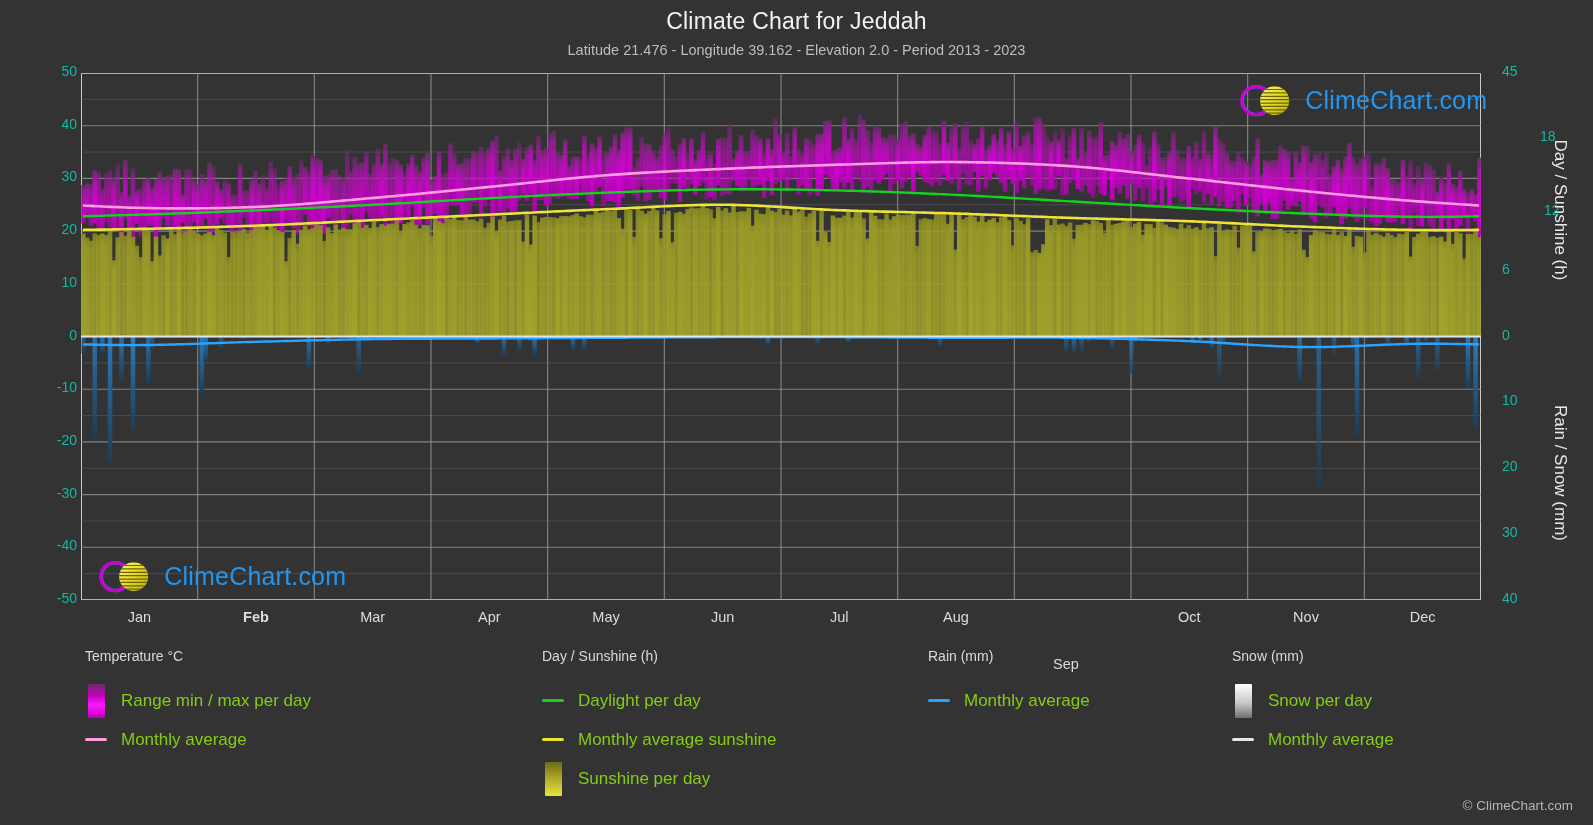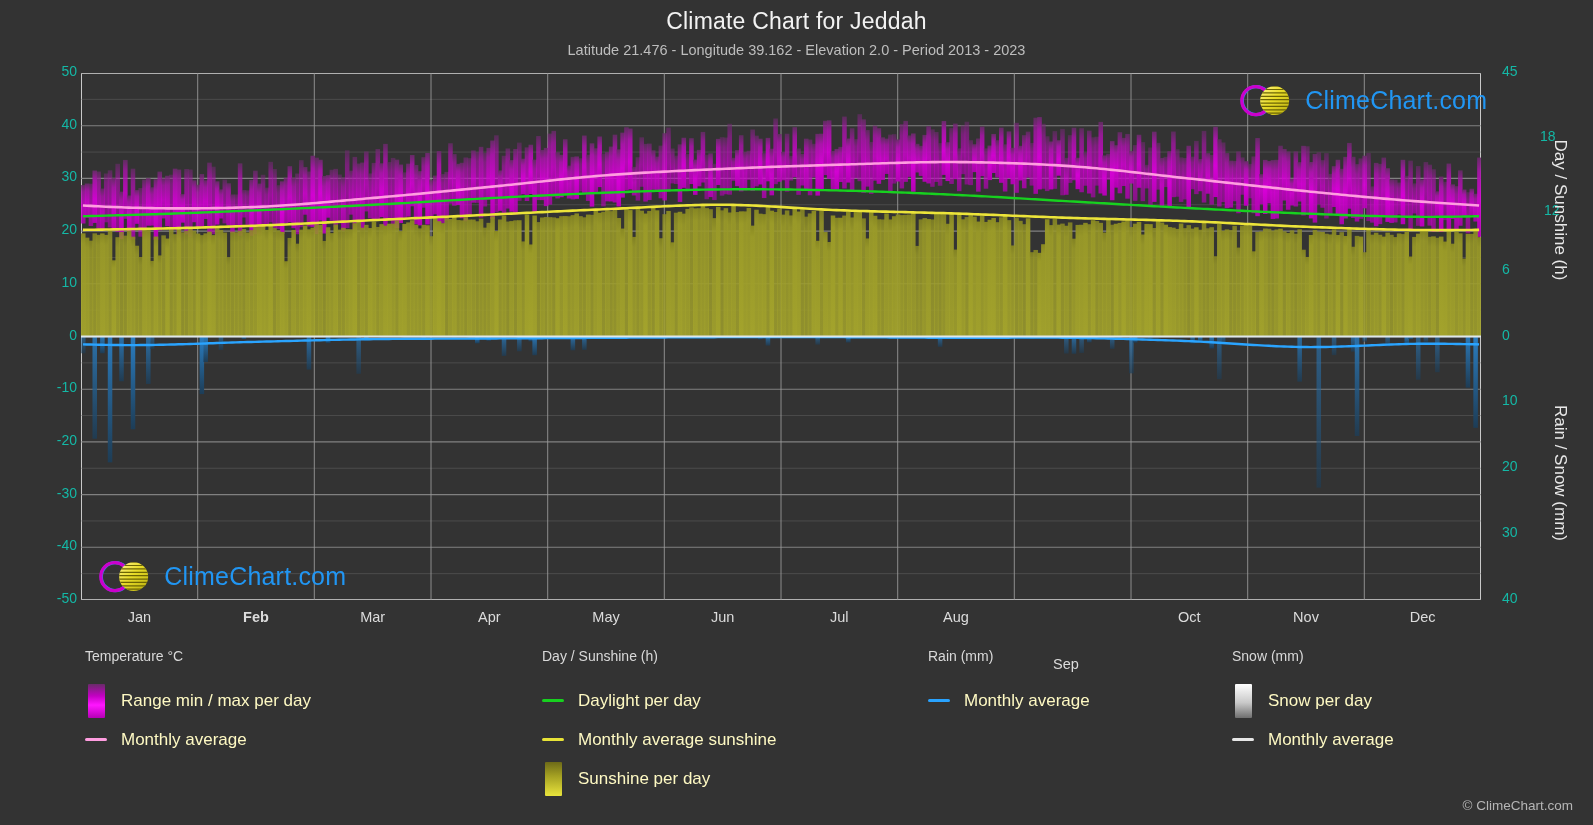--- a/index.html
+++ b/index.html
@@ -40,21 +40,21 @@
   .tick-l, .tick-r { position: absolute; font-size: 14px; color: #14b8a6; }
   .tick-l { right: 1516px; text-align: right; width: 60px; }
   .tick-r { left: 1502px; text-align: left; width: 60px; }
   .xtick { position: absolute; font-size: 14.5px; color: #dcdcdc; text-align: center; width: 90px; }
 
   
   .legend { position: absolute; left: 0; top: 648px; width: 1593px; height: 170px; }
   .lg-col { position: absolute; top: 0; }
   .lg-head { font-size: 14px; color: #d9d9d9; margin-bottom: 17px; }
   .lg-row { display: flex; align-items: center; height: 39px; }
-  .lg-row .lg-txt { font-size: 17px; color: #fef9c3; }
+  .lg-row .lg-txt { font-size: 17px; color: #84cc16; }
   .sw { width: 22px; margin-right: 14px; display:flex; align-items:center; justify-content:center; flex:0 0 22px; }
   .sw-box { width: 17px; height: 34px; border-radius: 1px; }
   .sw-line { width: 22px; height: 2.5px; border-radius: 2px; }
 
   .copyright { position: absolute; right: 20px; bottom: 12px; font-size: 13.5px; color: #b5b5b5; }
 
   
   .logo { position: absolute; display: flex; align-items: center; }
   .logo .glyph { position: relative; flex: 0 0 auto; }
   .logo .logotext { font-size: 1em; color: #2196f3; letter-spacing: .2px; font-weight: 400; }

